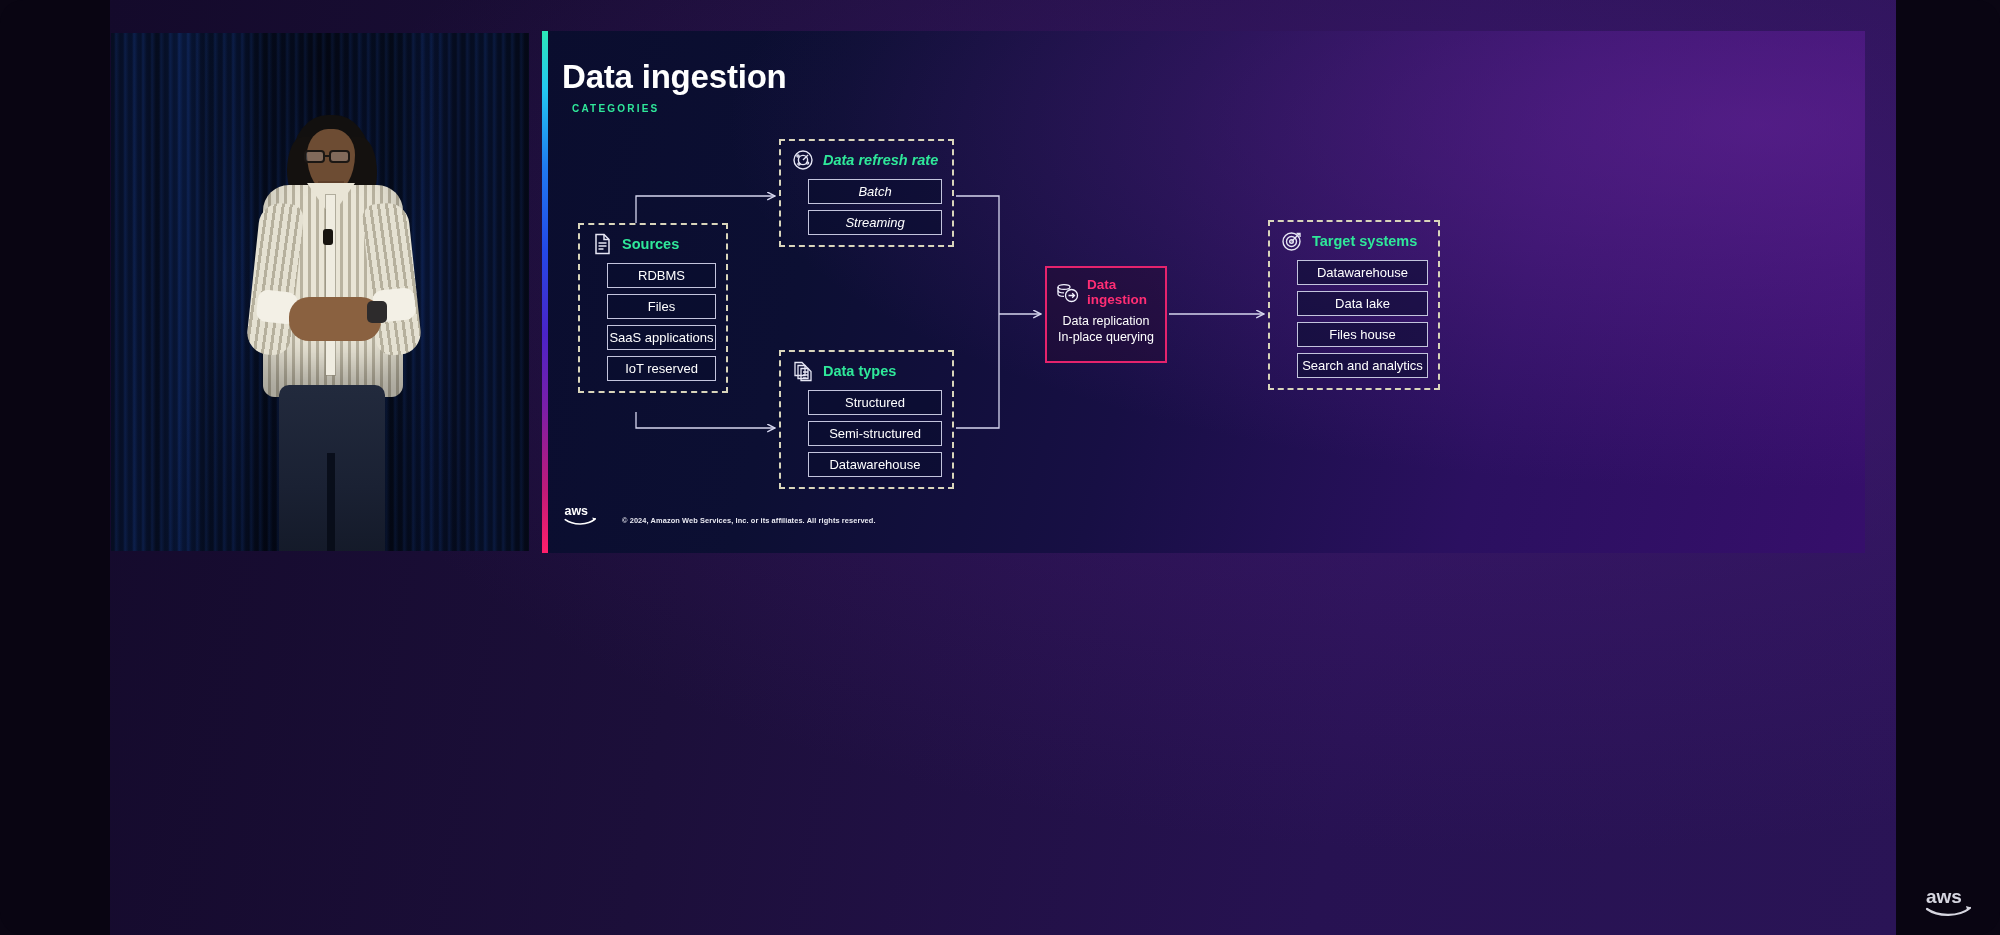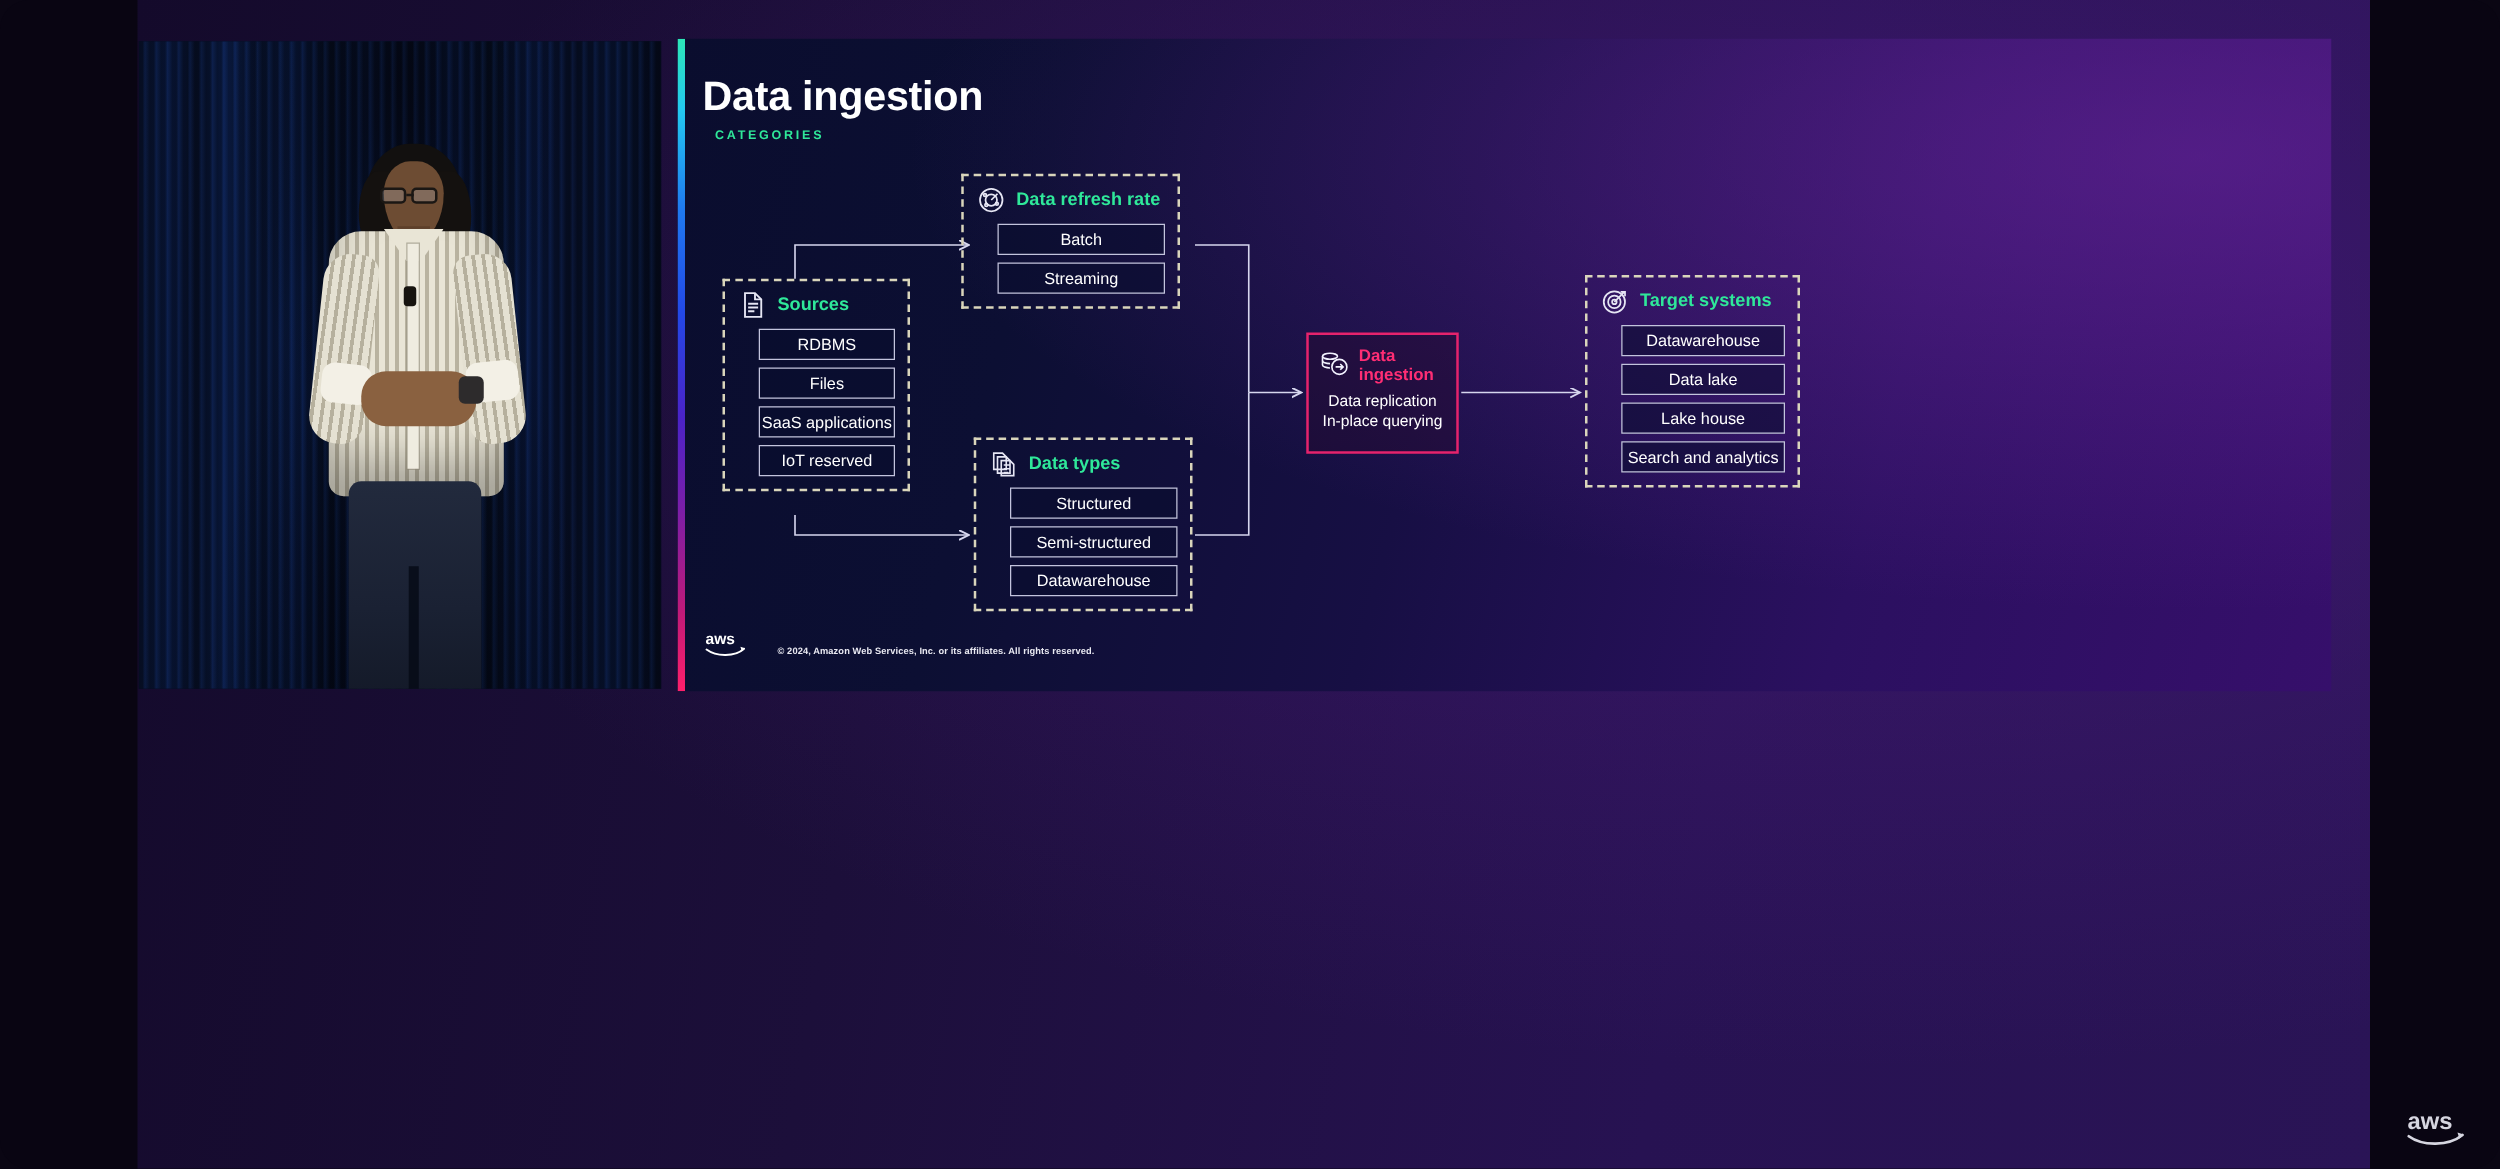--- a/index.html
+++ b/index.html
@@ -187,33 +187,33 @@
     font-size: 13px;
     display:flex; align-items:center; justify-content:center;
     margin-top: 6px;
     white-space:nowrap;
     margin-left:17px;
   }
   .group .chip:first-of-type { margin-top: 0; }
 
   
   #group-sources   { left: 36px;  top: 192px; width: 150px; }
-  #group-refresh   { left: 227px; top: 108px; width: 175px; }
+  #group-refresh   { left: 237px; top: 108px; width: 175px; font-style: italic; }
   #group-types     { left: 237px; top: 319px; width: 175px; }
   #group-target    { left: 726px; top: 189px; width: 172px; }
   #group-target .chip, #group-refresh .chip, #group-types .chip, #group-target .chip { }
 
   
   #box-ingestion {
     position:absolute; left: 503px; top: 235px; width: 122px; height: 97px;
     border: 2px solid #e5236d;
     background: rgba(40,8,40,.35);
     padding: 8px 8px;
   }
-  .ing-head { display:flex; align-items:center; gap:6px; }
+  .ing-head { display:flex; align-items:flex-end; gap:6px; }
   .ing-icon { width:26px; height:26px; flex:0 0 26px; }
   .ing-icon svg{ width:100%; height:100%; display:block; }
   .ing-title {
     color:#ff2d74; font-size:13.5px; font-weight:700; line-height:15px;
     padding-top:1px;
   }
   .ing-lines {
     margin-top:7px; color:#ffffff; font-size:12.5px; line-height:15.5px; text-align:center;
   }
 
@@ -380,21 +380,21 @@
             <circle cx="11.5" cy="12.5" r="8.5"></circle>
             <circle cx="11.5" cy="12.5" r="5"></circle>
             <circle cx="11.5" cy="12.5" r="1.8"></circle>
             <path d="M11.5 12.5 L19.5 4.5M16.5 4.5h3.5v3.5"></path>
           </svg>
         </span>
         <span class="group-title">Target systems</span>
       </div>
       <div class="chip">Datawarehouse</div>
       <div class="chip">Data lake</div>
-      <div class="chip">Lake house</div>
+      <div class="chip">Files house</div>
       <div class="chip">Search and analytics</div>
     </div>
 
     <div class="aws-logo">
       <svg viewBox="0 0 60 34">
         <text x="2" y="16" font-family="Liberation Sans, sans-serif" font-size="17" font-weight="700" fill="#ffffff">aws</text>
         <path d="M3 22 C14 30, 34 30, 44 21" stroke="#ffffff" stroke-width="2.1" fill="none" stroke-linecap="round"></path>
         <path d="M40 19 L45 20.5 L41.5 24 Z" fill="#ffffff"></path>
       </svg>
     </div>

